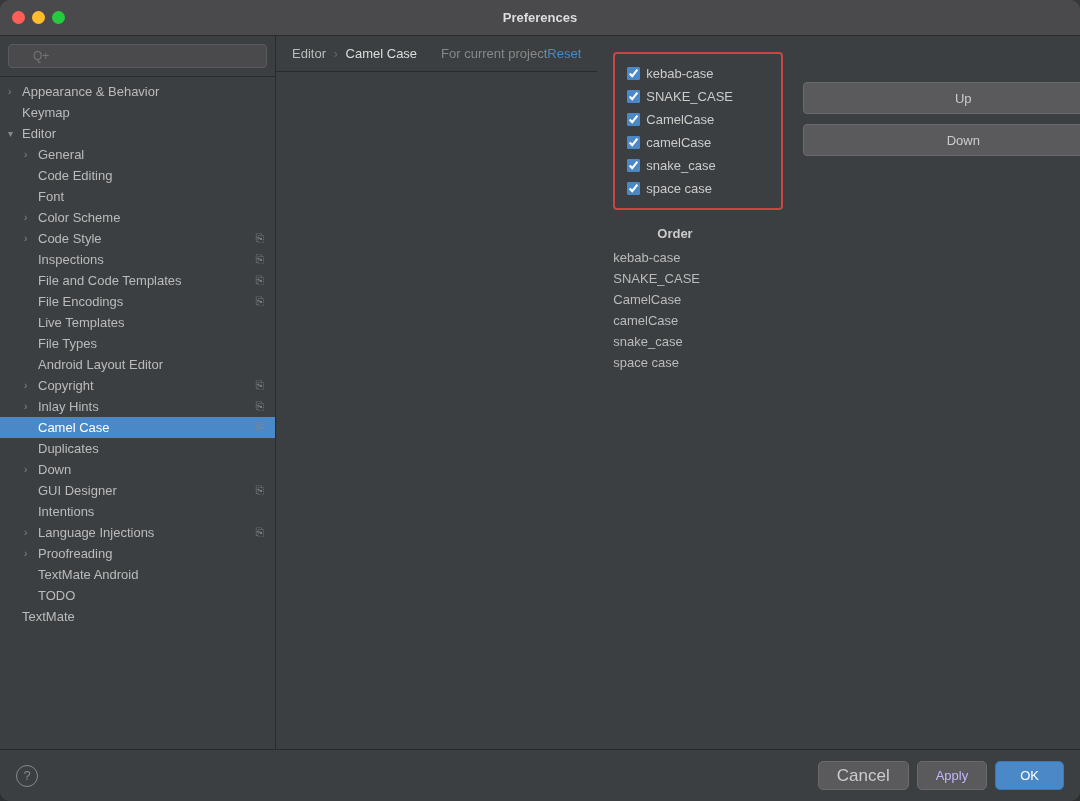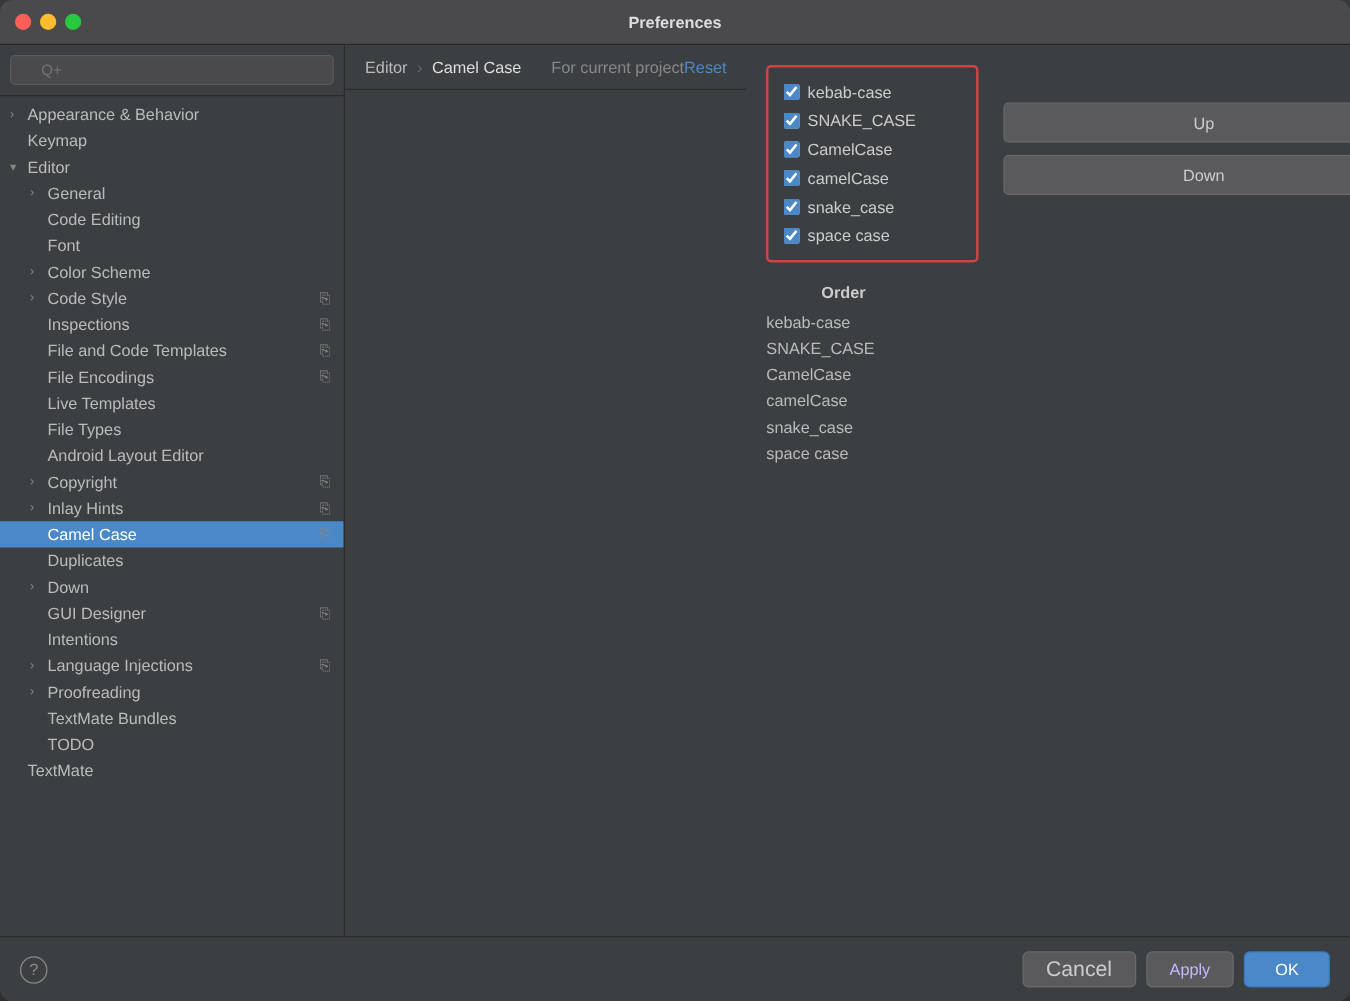--- a/index.html
+++ b/index.html
@@ -435,21 +435,21 @@
             <span class="icon-copy">⎘</span>
           </div>
           <div class="nav-item">
             <span class="indent" style="width: 16px;"></span>
             <span class="chevron">›</span>
             <span class="nav-label">Proofreading</span>
           </div>
           <div class="nav-item">
             <span class="indent" style="width: 16px;"></span>
             <span style="width: 14px; display: inline-block;"></span>
-            <span class="nav-label">TextMate Bundles</span>
+            <span class="nav-label">TextMate Android</span>
           </div>
           <div class="nav-item">
             <span class="indent" style="width: 16px;"></span>
             <span style="width: 14px; display: inline-block;"></span>
             <span class="nav-label">TODO</span>
           </div>
           <div class="nav-item">
             <span class="indent" style="width: 0px;"></span>
             <span style="width: 14px; display: inline-block;"></span>
             <span class="nav-label">TextMate</span>

